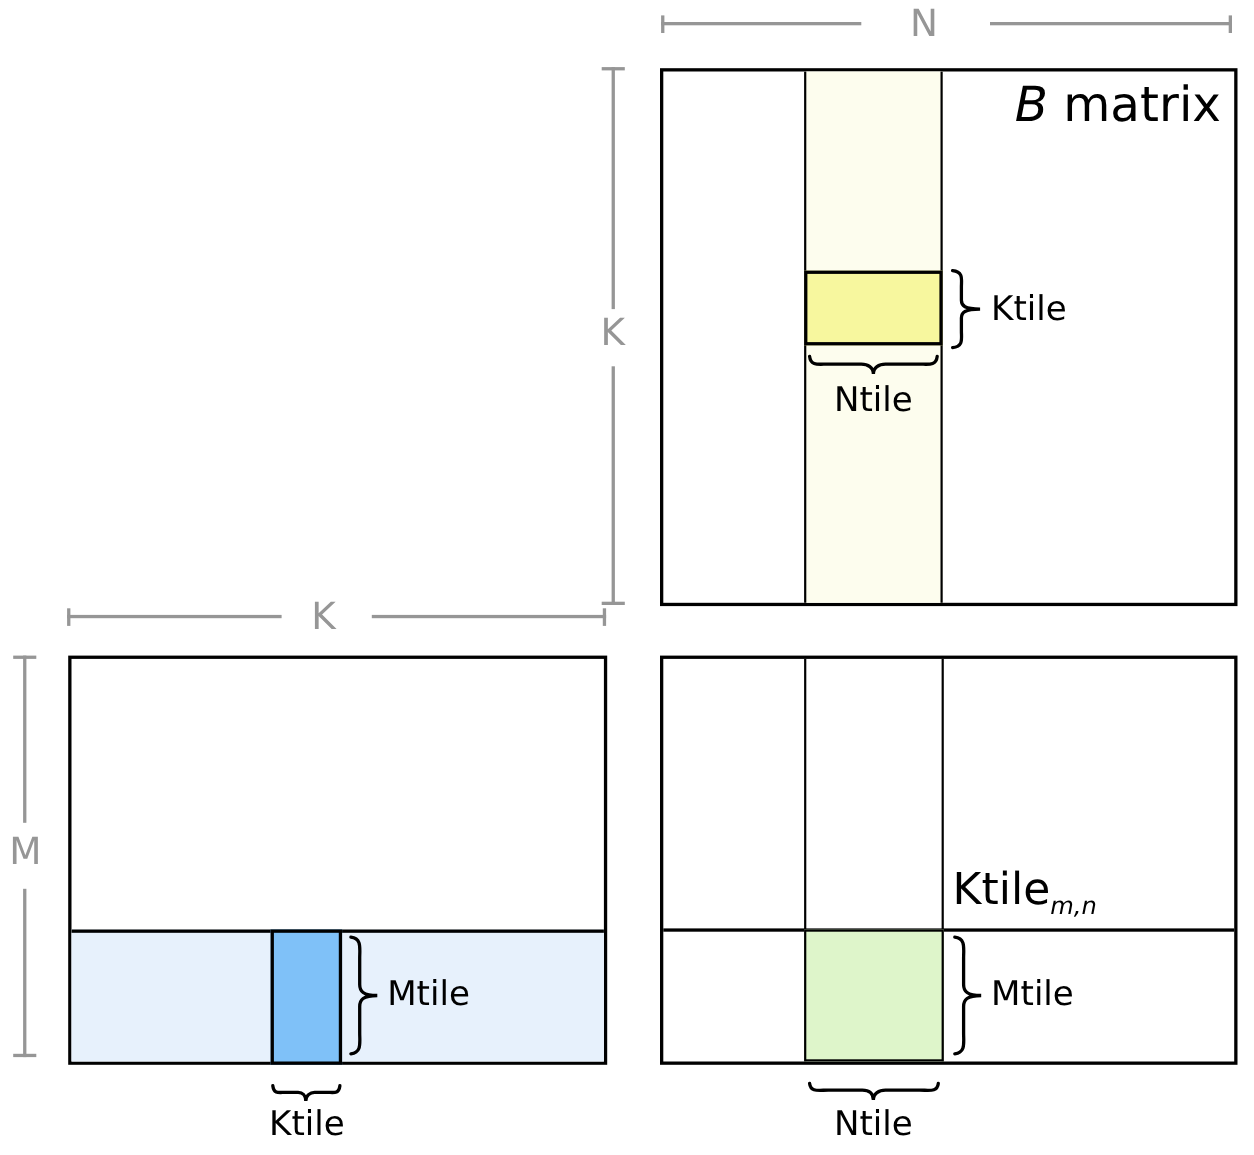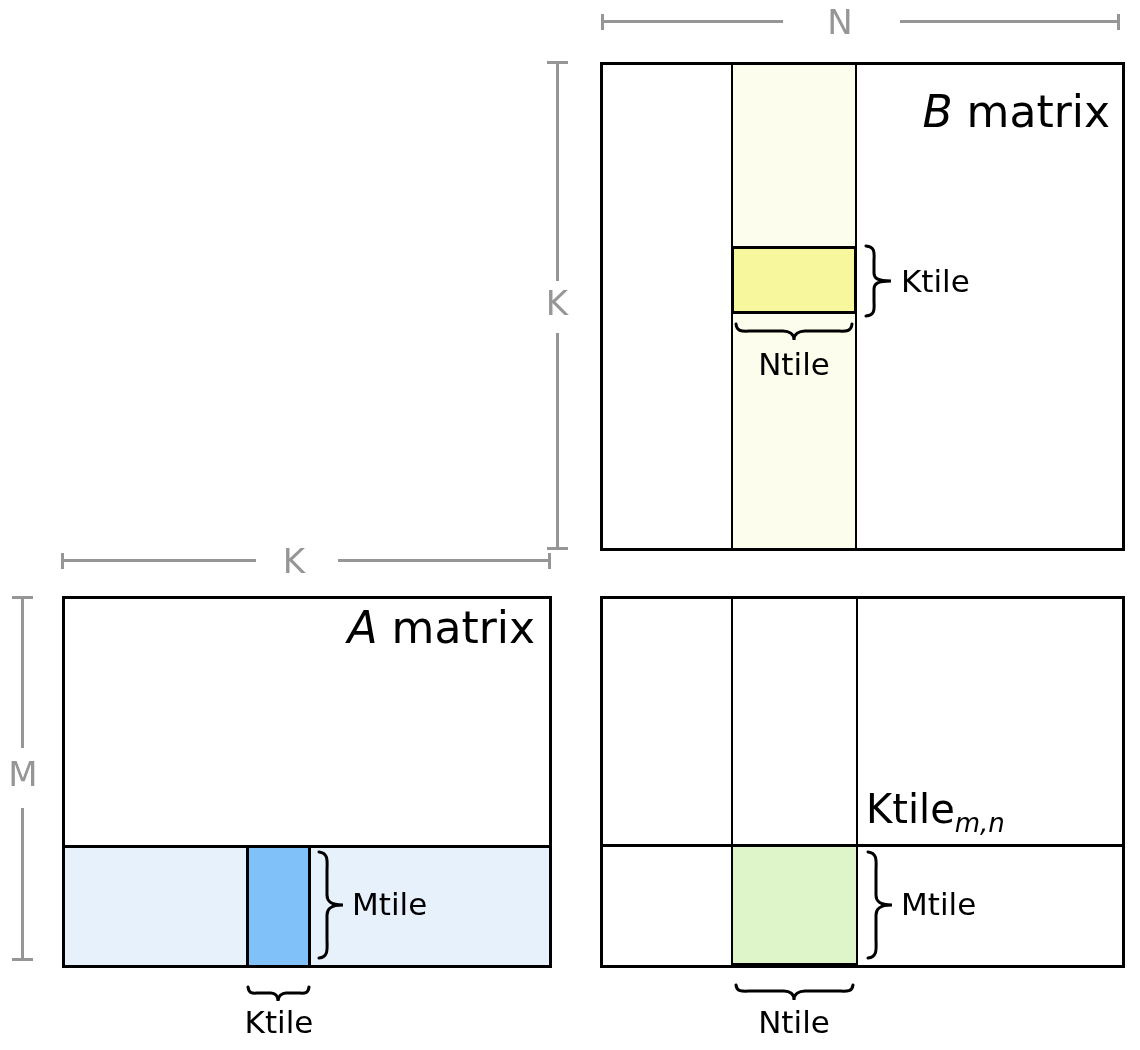--- a/index.html
+++ b/index.html
@@ -23,35 +23,35 @@
   .b-yellow-tile{left:731px;top:246px;width:126px;height:68px;background:var(--tile-yellow,#f7f79e);}
   .a-blue-tile{left:246px;top:845px;width:65px;height:123px;background:var(--tile-blue,#7fc1f8);}
   .c-green-tile{left:731px;top:845px;width:127px;height:120px;background:var(--tile-green,#def5ca);border-width:2px;}
   
   .c-vline{position:absolute;width:2px;background:var(--line-black,#000);top:599px;height:366px;}
   .c-vline-1{left:731px;}
   .c-vline-2{left:856px;}
   .c-hline{position:absolute;left:603px;top:844px;width:519px;height:3px;background:var(--line-black,#000);}
   
   .mtitle{position:absolute;font-size:44px;line-height:1.1;text-align:right;white-space:nowrap;}
-  .b-title{left:860px;top:88px;width:250px;}
+  .b-title{left:860px;top:72px;width:250px;}
   .a-title{left:280px;top:604px;width:255px;}
   .c-title{left:870px;top:604px;width:250px;}
   .it{font-style:italic;}
   
   .tlabel{position:absolute;font-size:31px;white-space:nowrap;}
   .b-ktile-label{left:901px;top:263px;}
   .b-ntile-label{left:731px;top:346px;width:126px;text-align:center;}
   .a-mtile-label{left:352px;top:886px;}
   .a-ktile-label{left:214px;top:1004px;width:130px;text-align:center;}
   .c-mtile-label{left:901px;top:886px;}
   .c-ntile-label{left:731px;top:1004px;width:126px;text-align:center;}
   
   .block-label{position:absolute;left:866px;top:786px;font-size:40px;white-space:nowrap;}
-  .block-label .sub{font-size:26px;font-style:italic;vertical-align:-9px;}
+  .block-label .sub{font-size:22px;font-style:italic;vertical-align:-9px;}
   
   .brace{position:absolute;}
   .brace svg{display:block;}
   
   .dim-seg{position:absolute;background:var(--dimension-gray,#999);}
   .dim-label{position:absolute;color:var(--dimension-gray,#8f8f8f);font-size:34px;text-align:center;white-space:nowrap;}
   
   .n-tick-l{left:601px;top:14px;width:3px;height:16px;}
   .n-seg-l{left:601px;top:20px;width:182px;height:3px;}
   .n-label{left:795px;top:2px;width:90px;}
@@ -126,21 +126,20 @@
     <div class="abs dim-seg m-tick-t"></div>
     <div class="abs dim-seg m-seg-t"></div>
     <div class="dim-label m-label">M</div>
     <div class="abs dim-seg m-seg-b"></div>
     <div class="abs dim-seg m-tick-b"></div>
   </div>
 
   <div class="mbox a-box"></div>
   <div class="abs a-strip"></div>
   <div class="tile a-blue-tile"></div>
-  <div class="mtitle a-title"><span class="it">A</span><span> matrix</span></div>
   <div class="brace" style="left:315px;top:849px;">
     <svg width="32" height="112" viewBox="0 0 32 112">
       <path d="M4,3 C14,4 12,13 12,22 L12,46 C12,52 15,56 28,56 C15,56 12,60 12,66 L12,90 C12,99 14,108 4,109" stroke="#000" stroke-width="3" fill="none" stroke-linecap="round"></path>
     </svg>
   </div>
   <div class="tlabel a-mtile-label">Mtile</div>
   <div class="brace" style="left:245px;top:983px;">
     <svg width="67" height="22" viewBox="0 0 67 22">
       <path d="M3,4 C4,12 9,10 15,10 L26,10 C30,10 33,13 33,18 C33,13 37,10 41,10 L52,10 C58,10 63,12 64,4" stroke="#000" stroke-width="3" fill="none" stroke-linecap="round"></path>
     </svg>

